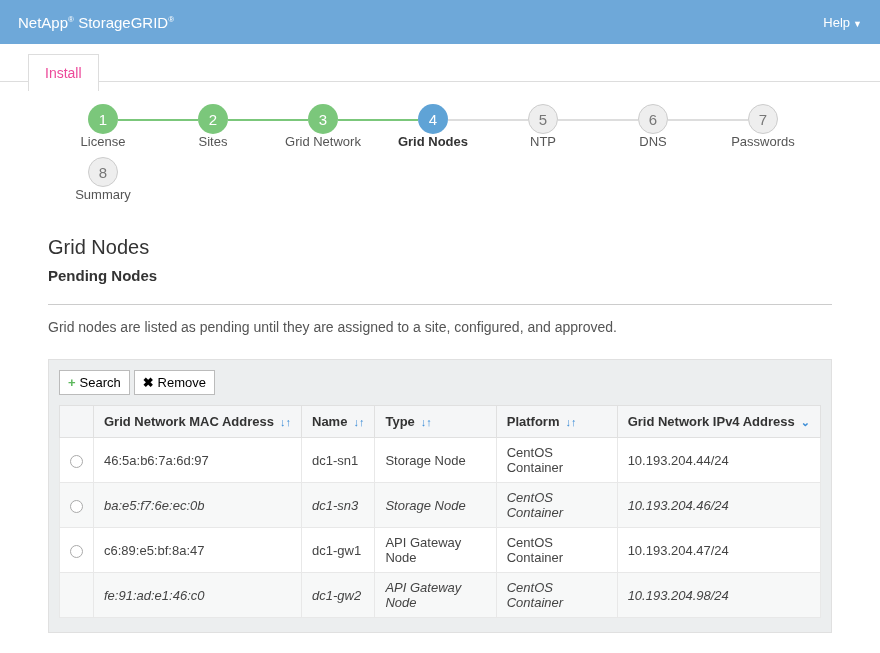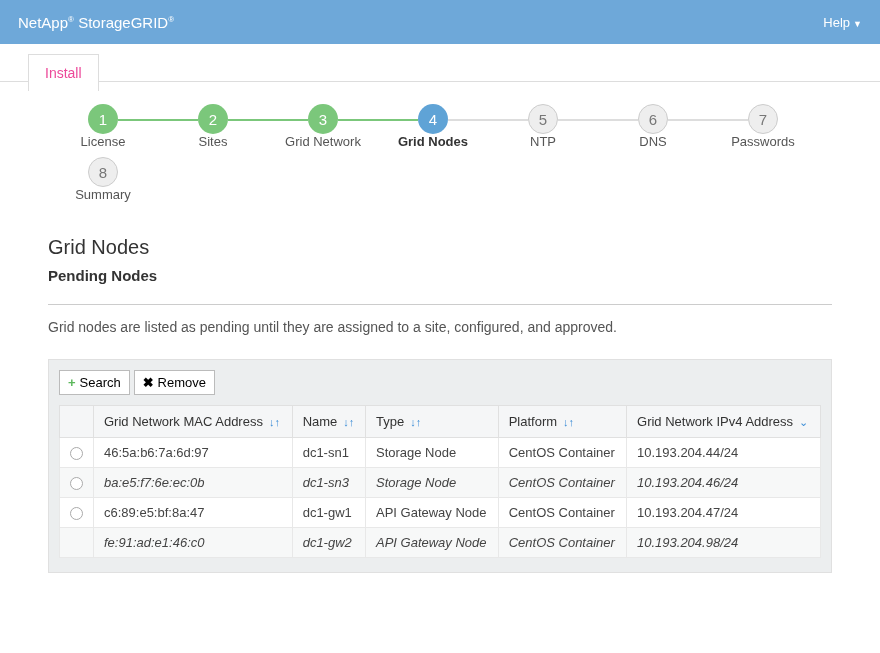--- a/index.html
+++ b/index.html
@@ -31,21 +31,21 @@
 p.subdesc { color: #555; margin-bottom: 24px; font-size: 14px; }
 .panel { background: #eceeef; border: 1px solid #e0e0e0; padding: 10px 10px 14px 10px; }
 .toolbar { display: flex; justify-content: space-between; align-items: center; margin-bottom: 10px; }
 .btn { background: #fff; border: 1px solid #bbb; padding: 4px 8px; font-size: 13px; cursor: pointer; display: inline-flex; align-items: center; gap: 4px; }
 .btn .plus { color: #5cb85c; font-weight: 700; }
 .btn .x { font-weight: 700; }
 .searchwrap { position: relative; }
 .searchwrap input { width: 200px; padding: 5px 28px 5px 8px; border: 1px solid #ccc; font-size: 13px; }
 .searchwrap .sicon { position: absolute; right: 8px; top: 5px; color: #555; font-size: 13px; }
 table.grid { width: 100%; border-collapse: collapse; background: #fff; font-size: 13px; }
-table.grid th { text-align: left; background: #f5f6f7; border: 1px solid #e0e0e0; padding: 8px 10px; font-weight: 400; color: #333; white-space: nowrap; }
+table.grid th { text-align: left; background: #f5f6f7; border: 1px solid #e0e0e0; padding: 8px 10px; font-weight: 700; color: #333; white-space: nowrap; }
 table.grid th .sort { color: #3b8dd6; font-size: 11px; margin-left: 6px; }
 table.grid th .chev { color: #3b8dd6; font-size: 11px; margin-left: 6px; }
 table.grid td { border: 1px solid #e8e8e8; padding: 7px 10px; color: #444; }
 table.grid tr.alt td { background: #f7f8f8; font-style: italic; }
 table.grid tr.sel td { background: #d9ecf9; }
 .radio { width: 13px; height: 13px; border: 1px solid #aaa; border-radius: 50%; display: inline-block; vertical-align: middle; position: relative; background: #fff; }
 .radio.on { border-color: #3b8dd6; }
 .radio.on::after { content: ""; position: absolute; width: 7px; height: 7px; background: #3b8dd6; border-radius: 50%; top: 2px; left: 2px; }
 th.radiocol, td.radiocol { width: 30px; text-align: center; }
 </style>

